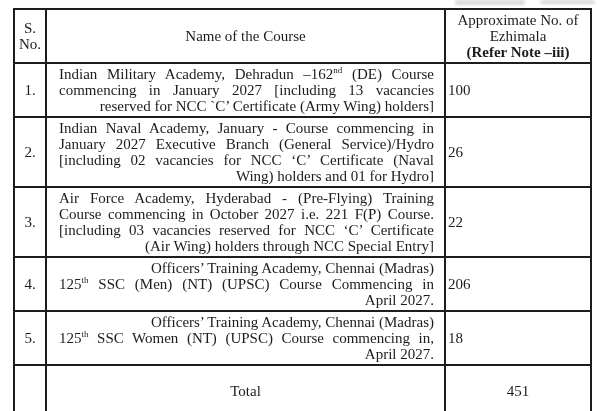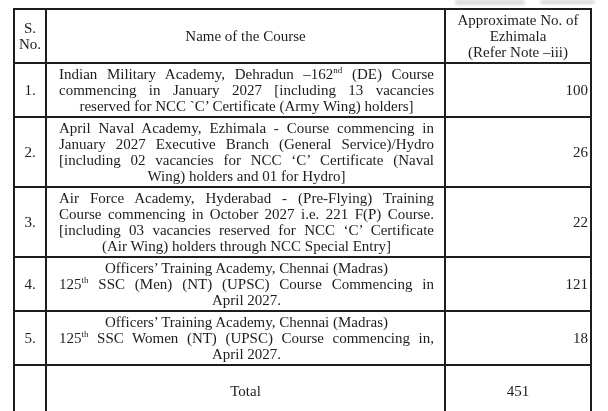--- a/index.html
+++ b/index.html
@@ -30,26 +30,26 @@
   .vtable th, .vtable td {
     border: 2px solid #1d1d1d;
     vertical-align: middle;
     font-size: 15px;
     line-height: 16px;
     font-weight: normal;
     overflow: hidden;
   }
   thead tr { height: 54px; }
   thead th { text-align: center; padding: 1px 2px; }
-  .bold { font-weight: normal; }
+  .bold { font-weight: bold; }
   .cell-sno { text-align: center; padding: 2px 1px; }
   .cell-course { padding: 2px 10px 2px 12px; text-align: left; border-radius: 23px; }
-  .cell-vac { text-align: right; padding: 8px 2px; }
+  .cell-vac { text-align: left; padding: 8px 2px; }
   .jline { text-align: justify; text-align-last: justify; white-space: normal; }
-  .lline { text-align: center; }
+  .lline { text-align: right; }
   sup { font-size: 9px; line-height: 0; vertical-align: super; letter-spacing: 0; }
   tfoot tr { height: 51px; }
   tfoot td { text-align: center; }
 </style>
 </head>
 <body>
 
 <div class="artifact" id="a1"></div>
 <div class="artifact" id="a2"></div>
 
@@ -79,21 +79,21 @@
         <td class="cell-course">
           <div class="jline">Indian Military Academy, Dehradun –162<sup>nd</sup> (DE) Course</div>
           <div class="jline">commencing in January 2027 [including 13 vacancies</div>
           <div class="lline">reserved for NCC `C’ Certificate (Army Wing) holders]</div>
         </td>
         <td class="cell-vac">100</td>
       </tr>
       <tr>
         <td class="cell-sno">2.</td>
         <td class="cell-course">
-          <div class="jline">April Naval Academy, Ezhimala - Course commencing in</div>
+          <div class="jline">Indian Naval Academy, January - Course commencing in</div>
           <div class="jline">January 2027 Executive Branch (General Service)/Hydro</div>
           <div class="jline">[including 02 vacancies for NCC ‘C’ Certificate (Naval</div>
           <div class="lline">Wing) holders and 01 for Hydro]</div>
         </td>
         <td class="cell-vac">26</td>
       </tr>
       <tr>
         <td class="cell-sno">3.</td>
         <td class="cell-course">
           <div class="jline">Air Force Academy, Hyderabad - (Pre-Flying) Training</div>
@@ -103,21 +103,21 @@
         </td>
         <td class="cell-vac">22</td>
       </tr>
       <tr>
         <td class="cell-sno">4.</td>
         <td class="cell-course">
           <div class="lline">Officers’ Training Academy, Chennai (Madras)</div>
           <div class="jline">125<sup>th</sup> SSC (Men) (NT) (UPSC) Course Commencing in</div>
           <div class="lline">April 2027.</div>
         </td>
-        <td class="cell-vac">121</td>
+        <td class="cell-vac">206</td>
       </tr>
       <tr>
         <td class="cell-sno">5.</td>
         <td class="cell-course">
           <div class="lline">Officers’ Training Academy, Chennai (Madras)</div>
           <div class="jline">125<sup>th</sup> SSC Women (NT) (UPSC) Course commencing in,</div>
           <div class="lline">April 2027.</div>
         </td>
         <td class="cell-vac">18</td>
       </tr>

